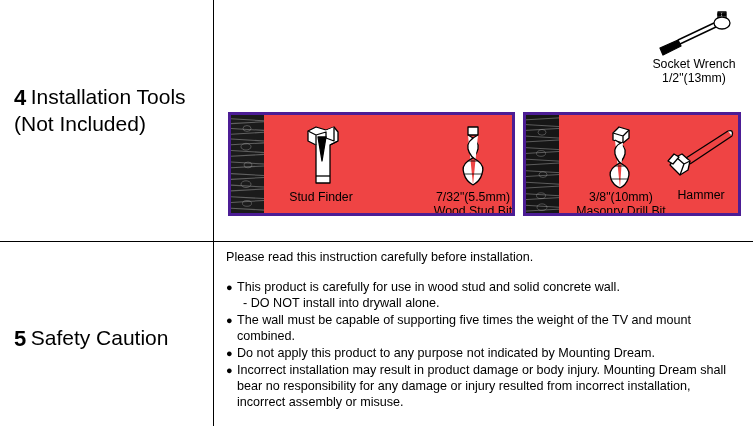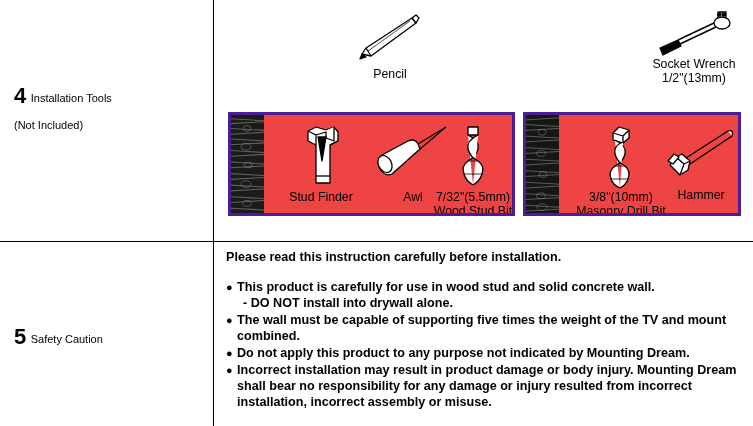--- a/index.html
+++ b/index.html
@@ -22,21 +22,21 @@
     position:absolute;left:0;top:241px;width:753px;height:1px;
     background:#000;
   }
 
   
   .sec-label{position:absolute;left:14px;}
   .sec-num{
     font-size:22px;font-weight:bold;line-height:1;
     vertical-align:-1px;letter-spacing:0;
   }
-  .sec-text{font-size:11px;}
+  .sec-text{font-size:21px;}
   #sec4-label{top:84px;width:196px;line-height:25px;}
   #sec5-label{top:326px;width:196px;}
 
   
   .tools-row1{
     position:absolute;left:222px;top:4px;width:527px;height:100px;
   }
   .tool{
     position:absolute;text-align:center;
   }
@@ -54,21 +54,21 @@
   #bitbox-masonry{left:523px;top:112px;width:218px;height:104px;}
   .texture{
     position:absolute;left:0;top:0;height:100%;
   }
   #tex-wood{width:33px;}
   #tex-masonry{width:33px;}
 
   
   .safety{
     position:absolute;left:226px;top:249px;width:515px;
-    font-size:12.6px;line-height:16.2px;font-weight:bold;
+    font-size:12.6px;line-height:16.2px;
   }
   .safety .lead{margin:0 0 14px 0;}
   .safety ul{list-style:none;margin:0;padding:0;}
   .safety li{
     position:relative;padding-left:11px;margin:0 0 0.5px 0;
   }
   .safety li .bul{
     position:absolute;left:0;top:0;font-size:11px;line-height:16.2px;
   }
   .safety .sub{display:block;padding-left:6px;}
@@ -88,32 +88,20 @@
   </div>
 
   <div class="sec-label" id="sec5-label">
     <span class="sec-num">5</span>
     <span class="sec-text">Safety Caution</span>
   </div>
 
   <div class="tools-row1">
 
 
-    <div class="tool" style="left:120px;top:2px;width:96px;">
-      <svg class="art" width="80" height="62" viewBox="0 0 80 62">
-        <g fill="none" stroke="#000" stroke-width="1.3" stroke-linejoin="round">
-          <path d="M12 48 L16 42 L62 12 L66 17 L21 50 Z" fill="#fff"></path>
-          <path d="M16 42 L21 50"></path>
-          <path d="M18 45 L60 15" stroke-width="0.7"></path>
-          <path d="M62 12 L66 17 L69 12 L66 9 Z" fill="#fff"></path>
-          <path d="M12 48 L10 53 L16 51 Z" fill="#000"></path>
-        </g>
-      </svg>
-      <span class="cap">Pencil</span>
-    </div>
 
 
 
     <div class="tool" style="left:418px;top:2px;width:108px;">
       <svg class="art" width="92" height="52" viewBox="0 0 92 52">
         <g fill="none" stroke="#000" stroke-width="1.3" stroke-linejoin="round">
           <path d="M70 6 L78 6 L78 13 L70 13 Z" fill="#fff"></path>
           <circle cx="71.5" cy="8.5" r="1.6" fill="#000"></circle>
           <circle cx="76" cy="8.5" r="1.6" fill="#000"></circle>
           <ellipse cx="74" cy="17" rx="8" ry="6" fill="#fff"></ellipse>
@@ -164,31 +152,20 @@
           <path d="M20 10 L28 6 L38 9 L46 6 L50 11 L50 20 L42 24 L42 62 L28 62 L28 24 L20 20 Z" fill="#fff"></path>
           <path d="M20 10 L28 14 L28 24 M28 14 L38 11 L38 17 L46 20 L46 6" fill="#fff"></path>
           <path d="M42 24 L50 20"></path>
           <path d="M30 16 L34 40 L38 16 Z" fill="#000"></path>
           <path d="M28 55 L42 55"></path>
         </g>
       </svg>
       <span class="cap">Stud Finder</span>
     </div>
 
-    <div class="tool" style="left:136px;top:6px;width:92px;">
-      <svg class="art" width="86" height="70" viewBox="0 0 86 70">
-        <g fill="none" stroke="#000" stroke-width="1.3" stroke-linejoin="round">
-          <path d="M10 48 Q6 41 12 34 L38 20 Q45 17 48 23 L50 28 L22 53 Q15 56 10 48 Z" fill="#fff"></path>
-          <path d="M48 23 L76 6" stroke-width="1.2"></path>
-          <path d="M50 28 L76 6" stroke-width="1.2"></path>
-          <ellipse cx="15" cy="43" rx="6.5" ry="9" transform="rotate(-28 15 43)" fill="#fff"></ellipse>
-        </g>
-      </svg>
-      <span class="cap">Awl</span>
-    </div>
 
     <div class="tool" style="left:196px;top:6px;width:92px;">
       <svg class="art" width="46" height="70" viewBox="0 0 46 70">
         <g fill="none" stroke="#000" stroke-width="1.3" stroke-linejoin="round">
           <path d="M18 6 L28 6 L28 14 L18 14 Z" fill="#fff"></path>
           <path d="M18 14 Q30 20 28 28 Q26 36 18 40 Q11 45 14 53 Q16 60 23 64" fill="#fff"></path>
           <path d="M28 14 Q16 20 18 28 Q20 36 28 40 Q35 45 32 53 Q30 60 23 64" fill="#fff"></path>
           <path d="M18 40 L28 40" stroke-width="0.8"></path>
           <path d="M14 53 L32 53" stroke-width="0.8"></path>
         </g>

